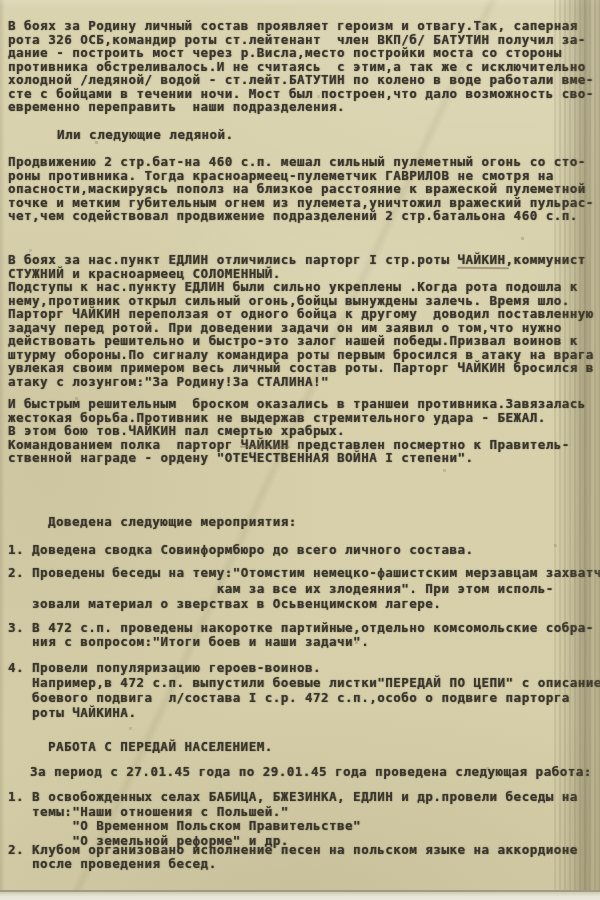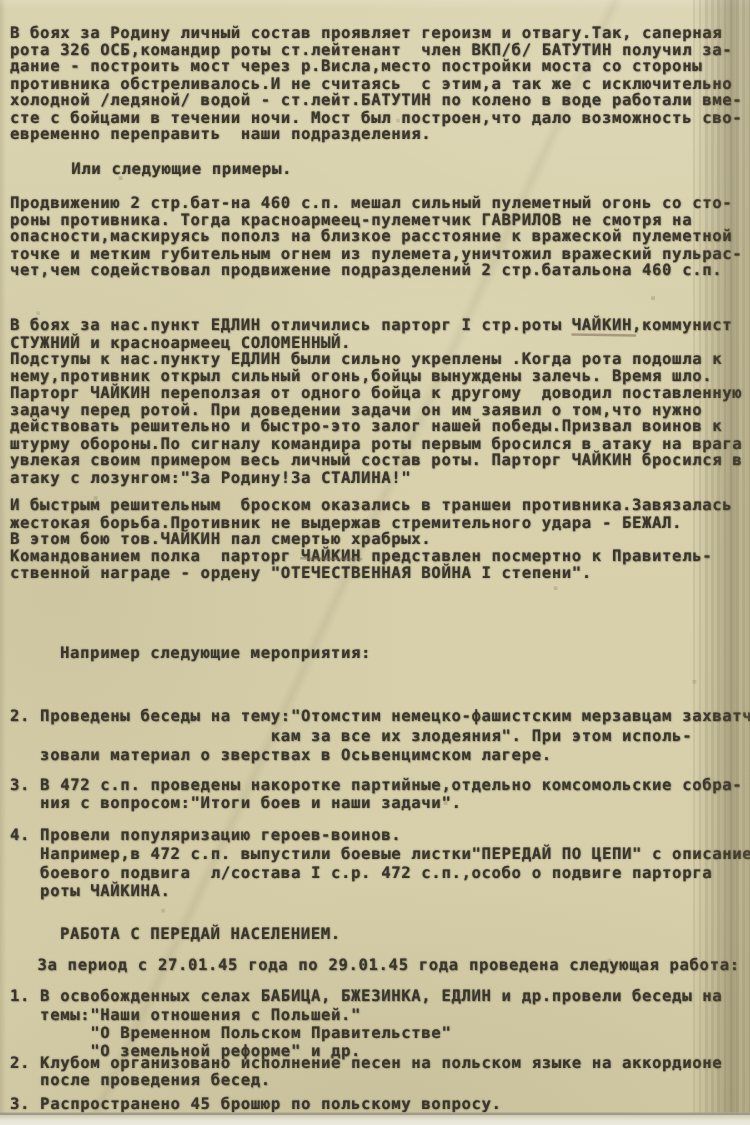--- a/index.html
+++ b/index.html
@@ -85,21 +85,21 @@
   <div class="specks"></div>
 
   <div class="tw" style="top:19px;left:8px">В боях за Родину личный состав проявляет героизм и отвагу.Так, саперная
 рота 326 ОСБ,командир роты ст.лейтенант  член ВКП/б/ БАТУТИН получил за-
 дание - построить мост через р.Висла,место постройки моста со стороны
 противника обстреливалось.И не считаясь  с этим,а так же с исключительно
 холодной /ледяной/ водой - ст.лейт.БАТУТИН по колено в воде работали вме-
 сте с бойцами в течении ночи. Мост был построен,что дало возможность сво-
 евременно переправить  наши подразделения.</div>
 
-  <div class="tw" style="top:128px;left:57px">Или следующие примеры.</div>
+  <div class="tw" style="top:128px;left:57px">Или следующие ледяной.</div>
 
   <div class="tw" style="top:155px;left:8px">Продвижению 2 стр.бат-на 460 с.п. мешал сильный пулеметный огонь со сто-
 роны противника. Тогда красноармеец-пулеметчик ГАВРИЛОВ не смотря на
 опасности,маскируясь пополз на близкое расстояние к вражеской пулеметной
 точке и метким губительным огнем из пулемета,уничтожил вражеский пульрас-
 чет,чем содействовал продвижение подразделений 2 стр.батальона 460 с.п.</div>
 
   <div class="tw" style="top:253px;left:8px">В боях за нас.пункт ЕДЛИН отличились парторг I стр.роты ЧАЙКИН,коммунист
 СТУЖНИЙ и красноармеец СОЛОМЕННЫЙ.
 Подступы к нас.пункту ЕДЛИН были сильно укреплены .Когда рота подошла к
@@ -111,22 +111,23 @@
 увлекая своим примером весь личный состав роты. Парторг ЧАЙКИН бросился в
 атаку с лозунгом:"За Родину!За СТАЛИНА!"</div>
 
   <div class="tw" style="top:397px;left:8px">И быстрым решительным  броском оказались в траншеи противника.Завязалась
 жестокая борьба.Противник не выдержав стремительного удара - БЕЖАЛ.
 В этом бою тов.ЧАЙКИН пал смертью храбрых.
 Командованием полка  парторг ЧАЙКИН представлен посмертно к Правитель-
 ственной награде - ордену "ОТЕЧЕСТВЕННАЯ ВОЙНА I степени".</div>
 
 
-  <div class="tw" style="top:515px;left:48px">Например следующие мероприятия:</div>
+  <div class="tw" style="top:515px;left:48px">Доведена следующие мероприятия:</div>
 
+  <div class="tw" style="top:543px;left:8px">1. Доведена сводка Совинформбюро до всего личного состава.</div>
 
   <div class="tw lh155" style="top:565px;left:8px">2. Проведены беседы на тему:"Отомстим немецко-фашистским мерзавцам захватчи-
                           кам за все их злодеяния". При этом исполь-
    зовали материал о зверствах в Осьвенцимском лагере.</div>
 
   <div class="tw" style="top:621px;left:8px">3. В 472 с.п. проведены накоротке партийные,отдельно комсомольские собра-
    ния с вопросом:"Итоги боев и наши задачи".</div>
 
   <div class="tw lh15" style="top:660px;left:8px">4. Провели популяризацию героев-воинов.
    Например,в 472 с.п. выпустили боевые листки"ПЕРЕДАЙ ПО ЦЕПИ" с описанием
@@ -138,21 +139,20 @@
   <div class="tw" style="top:765px;left:30px">За период с 27.01.45 года по 29.01.45 года проведена следующая работа:</div>
 
   <div class="tw lh145" style="top:790px;left:8px">1. В освобожденных селах БАБИЦА, БЖЕЗИНКА, ЕДЛИН и др.провели беседы на
    темы:"Наши отношения с Польшей."
         "О Временном Польском Правительстве"
         "О земельной реформе" и др.</div>
 
   <div class="tw" style="top:843px;left:8px">2. Клубом организовано исполнение песен на польском языке на аккордионе
    после проведения бесед.</div>
 
-  <div class="tw" style="top:876px;left:8px">3. Распространено 45 брошюр по польскому вопросу.</div>
 
   <div class="pencil" style="top:267px;left:457px;width:52px"></div>
   <div class="pencil faint" style="top:446px;left:240px;width:50px"></div>
 
   <div class="edge-left"></div>
   <div class="edge-top"></div>
   <div class="edge-right"></div>
   <div class="edge-bottom"></div>
 
 </div>

